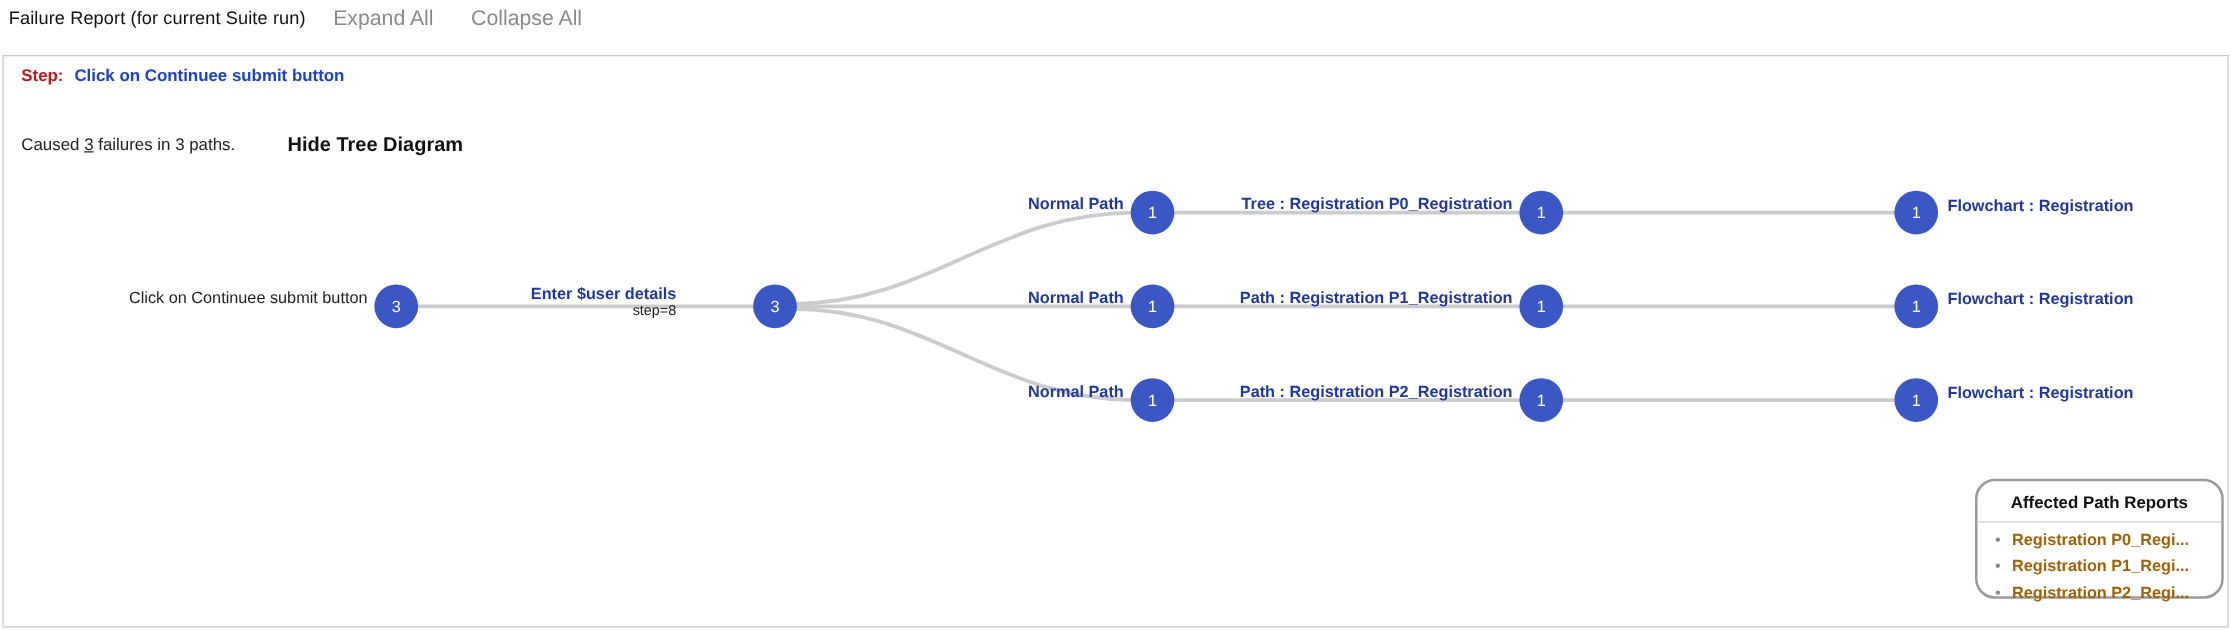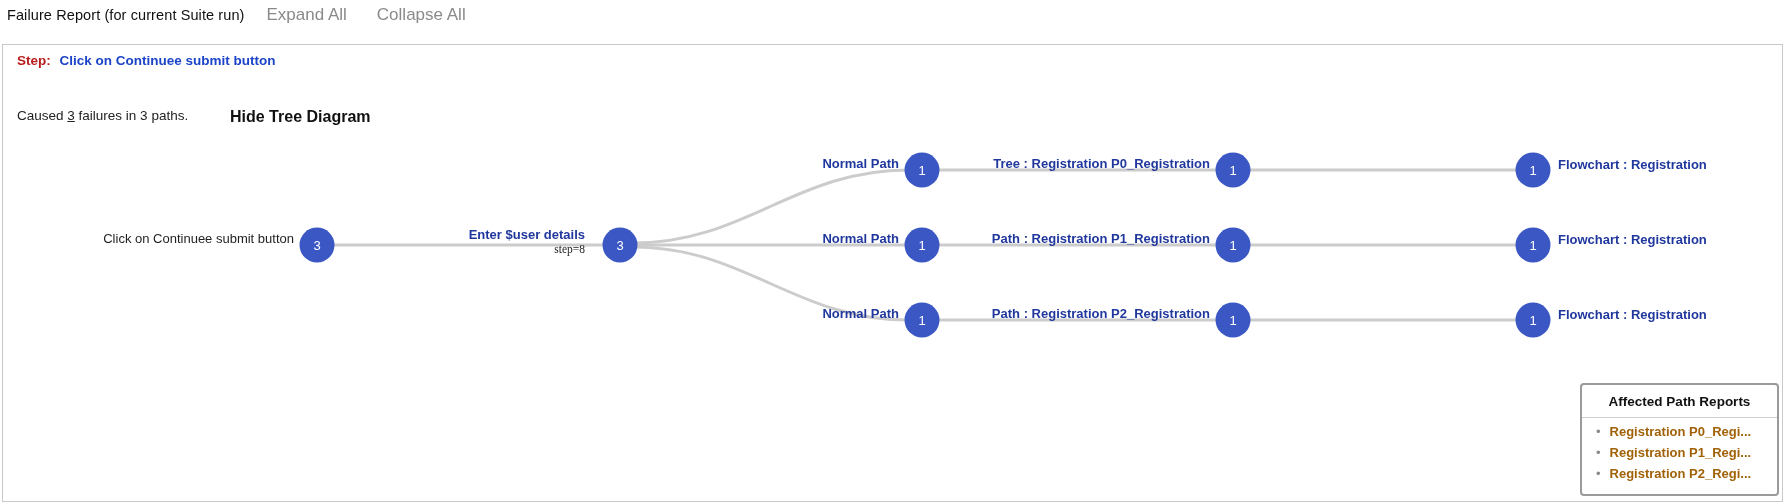--- a/index.html
+++ b/index.html
@@ -23,24 +23,24 @@
   .toggle{position:absolute;left:230px;top:108px;font-size:16px;font-weight:bold;color:#111;text-decoration:none;cursor:pointer;white-space:nowrap;}
 
   
   .wires{position:absolute;left:0;top:0;width:1785px;height:504px;pointer-events:none;}
   .node-circle{position:absolute;width:35px;height:35px;border-radius:50%;background:#3b57c4;color:#fff;
     display:flex;align-items:center;justify-content:center;font-size:13px;transform:translate(-50%,-50%);cursor:pointer;}
   .tlabel{position:absolute;transform:translateY(-50%);white-space:nowrap;font-size:13px;}
   .tlabel.right{text-align:right;}
   .plain{color:#1f1f1f;}
   .nlink{color:#20389d;font-weight:bold;text-decoration:none;cursor:pointer;text-align:right;}
-  .sub{display:block;font-size:11.5px;color:#222;font-weight:normal;margin-top:1px;font-family:Liberation Serif, serif;}
+  .sub{display:block;font-size:11.5px;color:#222;font-weight:normal;margin-top:1px;}
 
   
-  .affected{position:absolute;left:1580px;top:383px;width:199px;height:113px;border:2px solid #9a9a9a;border-radius:4px;background:#fff;box-sizing:border-box;}
+  .affected{position:absolute;left:1580px;top:383px;width:199px;height:96px;border:2px solid #9a9a9a;border-radius:16px;background:#fff;box-sizing:border-box;}
   .affected .atitle{font-size:13.5px;font-weight:bold;color:#111;text-align:center;padding:9px 4px 8px 4px;border-bottom:1px solid #cfcfcf;}
   .affected ul{list-style:none;margin:6px 0 0 0;padding:0 6px 0 14px;}
   .affected li{display:flex;align-items:center;margin-bottom:6px;}
   .bullet{color:#8a8a8a;font-size:13px;margin-right:9px;}
   .alink{font-size:13px;font-weight:bold;color:#a16207;text-decoration:none;cursor:pointer;white-space:nowrap;}
 </style>
 </head>
 <body>
 
 <div class="stage">
@@ -73,21 +73,21 @@
       <path d="M634 247 C 745 247, 795 320, 908 320"></path>
       <path d="M922 170 L1533 170"></path>
       <path d="M922 245 L1533 245"></path>
       <path d="M922 320 L1533 320"></path>
     </g>
   </svg>
 
   <div class="tlabel right plain" style="right:1491px;top:238px;">Click on Continuee submit button</div>
   <div class="node-circle" style="left:317px;top:245px;">3</div>
 
-  <div class="tlabel right" style="right:1200px;top:241px;margin-left:27px;">
+  <div class="tlabel right" style="right:1244px;top:241px;margin-left:27px;">
     <a class="nlink">Enter $user details</a>
     <span class="sub">step=8</span>
   </div>
   <div class="node-circle" style="left:620px;top:245px;">3</div>
 
   <a class="tlabel right nlink" style="right:886px;top:163px;">Normal Path</a>
   <div class="node-circle" style="left:922px;top:170px;">1</div>
   <a class="tlabel right nlink" style="right:575px;top:163px;">Tree : Registration P0_Registration</a>
   <div class="node-circle" style="left:1233px;top:170px;">1</div>
   <div class="node-circle" style="left:1533px;top:170px;">1</div>

